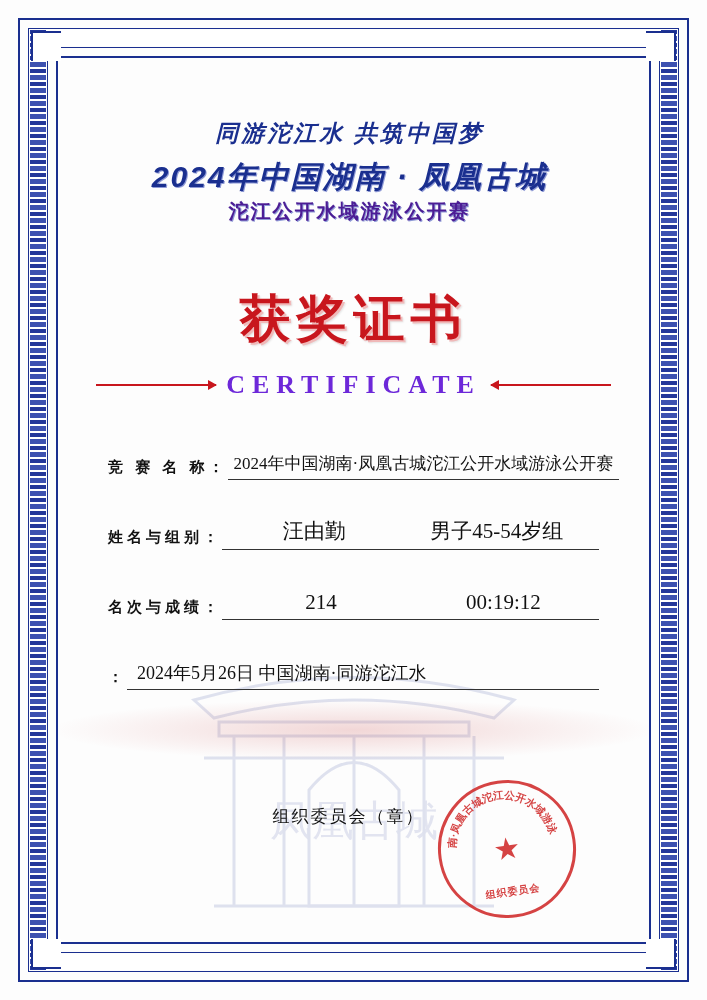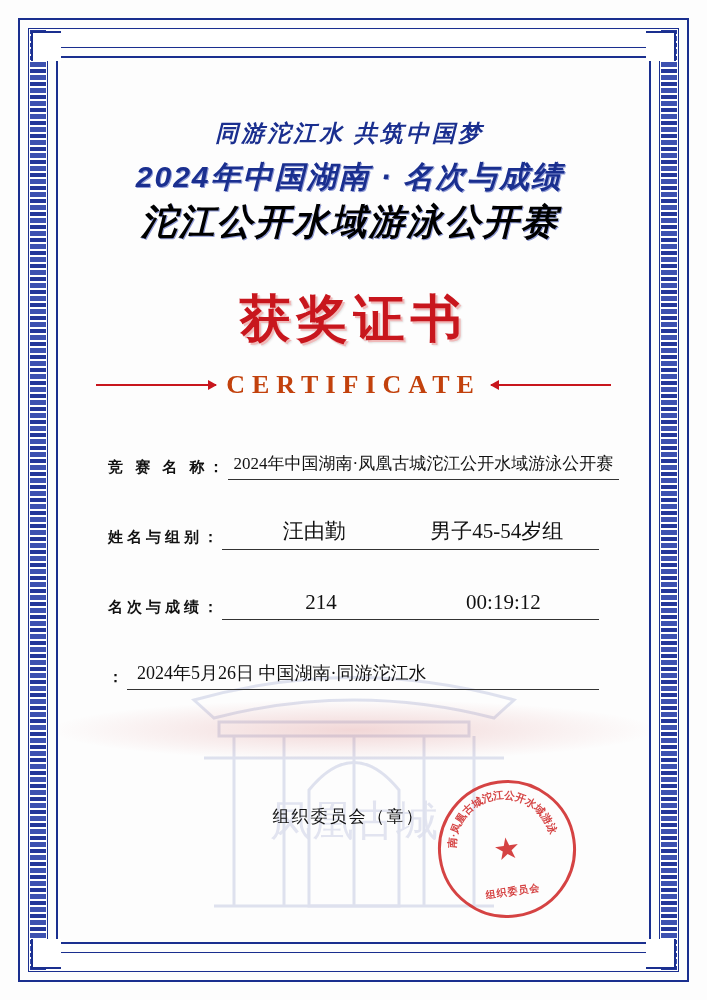--- a/index.html
+++ b/index.html
@@ -139,23 +139,22 @@
     font-style: italic;
     font-size: 30px;
     color: #1a2f8f;
     letter-spacing: 2px;
     line-height: 1.35;
     text-shadow: 1px 1px 0 #8f9ad6;
   }
   .title-line2 {
     font-family: "Liberation Sans", sans-serif;
     font-weight: bold;
-    font-style: italic;
-    font-size: 36px;
-    color: #000000;
+    font-size: 20px;
+    color: #4c1d95;
     letter-spacing: 2px;
     line-height: 1.35;
     text-shadow: 1px 1px 0 #8f9ad6;
   }
 
   
   .award-title {
     position: absolute;
     left: 0; right: 0;
     top: 285px;
@@ -197,21 +196,21 @@
   }
   .cert-en-line.right::before {
     left: -1px;
     border-right: 9px solid #c8161d;
   }
   .cert-en-text {
     font-family: "Liberation Serif", serif;
     font-weight: bold;
     font-size: 26px;
     letter-spacing: 7px;
-    color: #c2410c;
+    color: #6d28d9;
   }
 
   
   .fields {
     position: absolute;
     left: 108px;
     right: 108px;
     top: 440px;
   }
   .field-row {
@@ -340,21 +339,21 @@
       </g>
       <g fill="#1a2f8f" opacity="0.9">
         <text x="190" y="195" font-size="42" font-family="Liberation Serif, serif" text-anchor="middle">凤凰古城</text>
       </g>
     </svg>
   </div>
   <div class="wm-red-band"></div>
 
   <div class="header">
     <div class="slogan">同游沱江水  共筑中国梦</div>
-    <div class="title-line1">2024年中国湖南 · 名次与成绩</div>
+    <div class="title-line1">2024年中国湖南 · 凤凰古城</div>
     <div class="title-line2">沱江公开水域游泳公开赛</div>
   </div>
 
   <div class="award-title">获奖证书</div>
 
   <div class="cert-en-row">
     <span class="cert-en-line left"></span>
     <span class="cert-en-text">CERTIFICATE</span>
     <span class="cert-en-line right"></span>
   </div>

